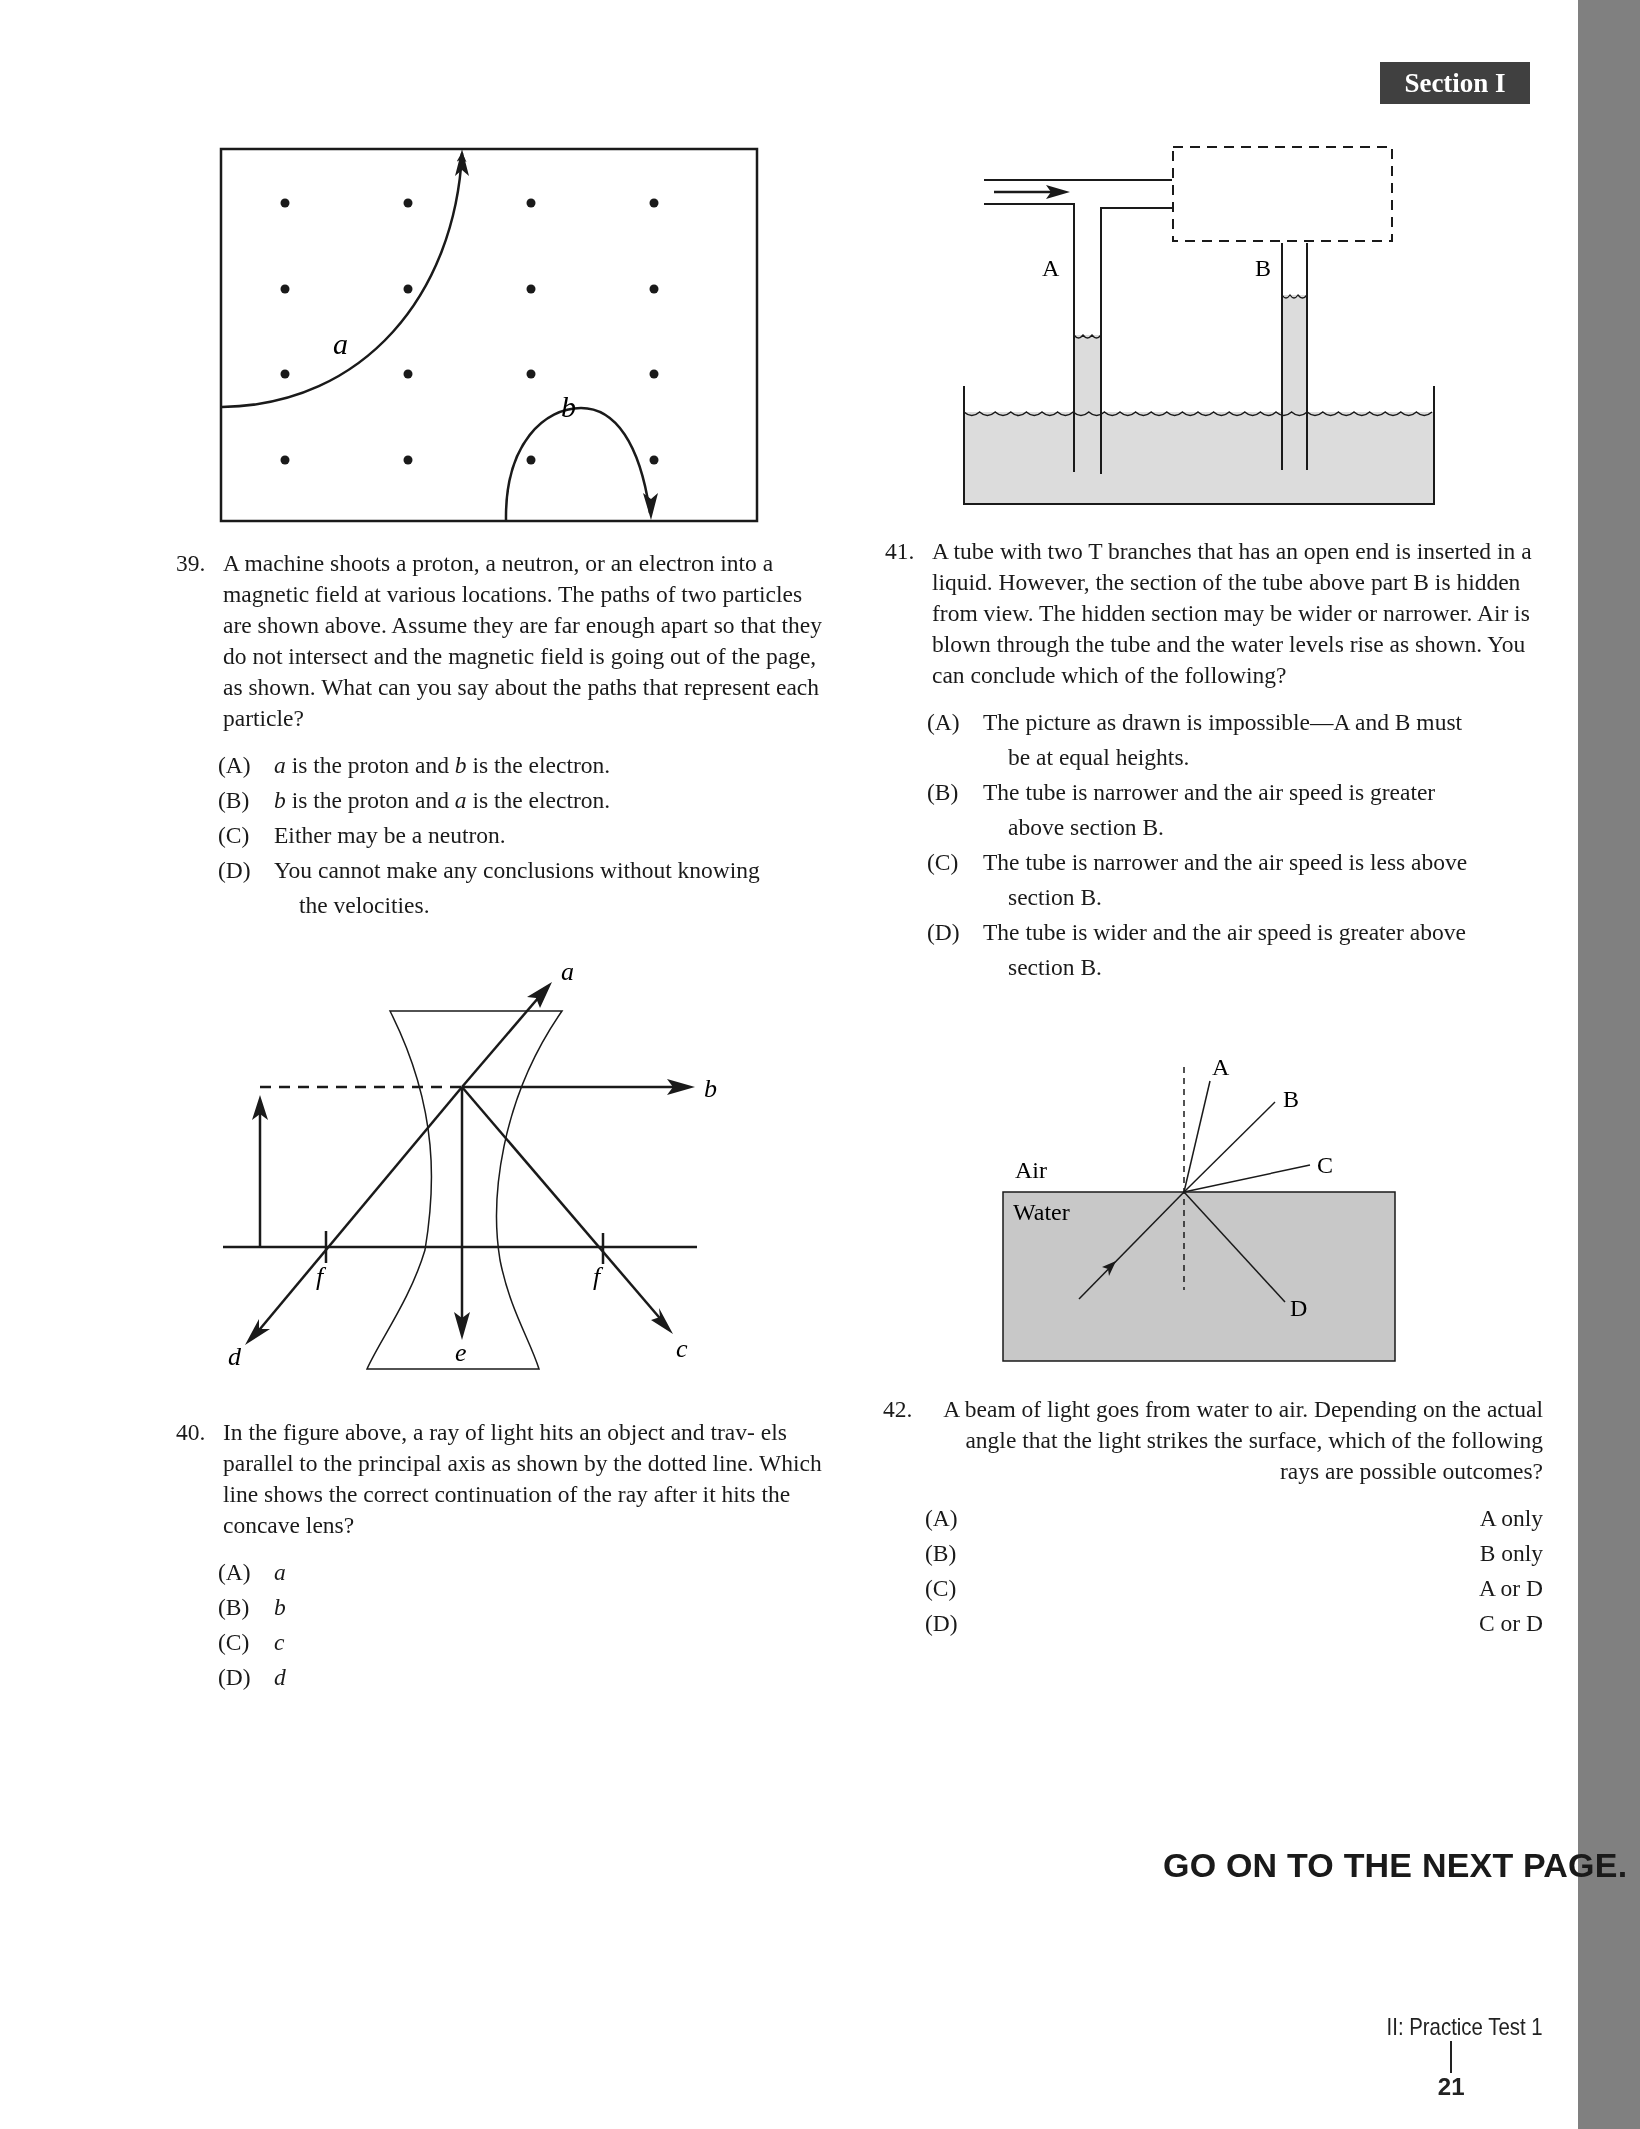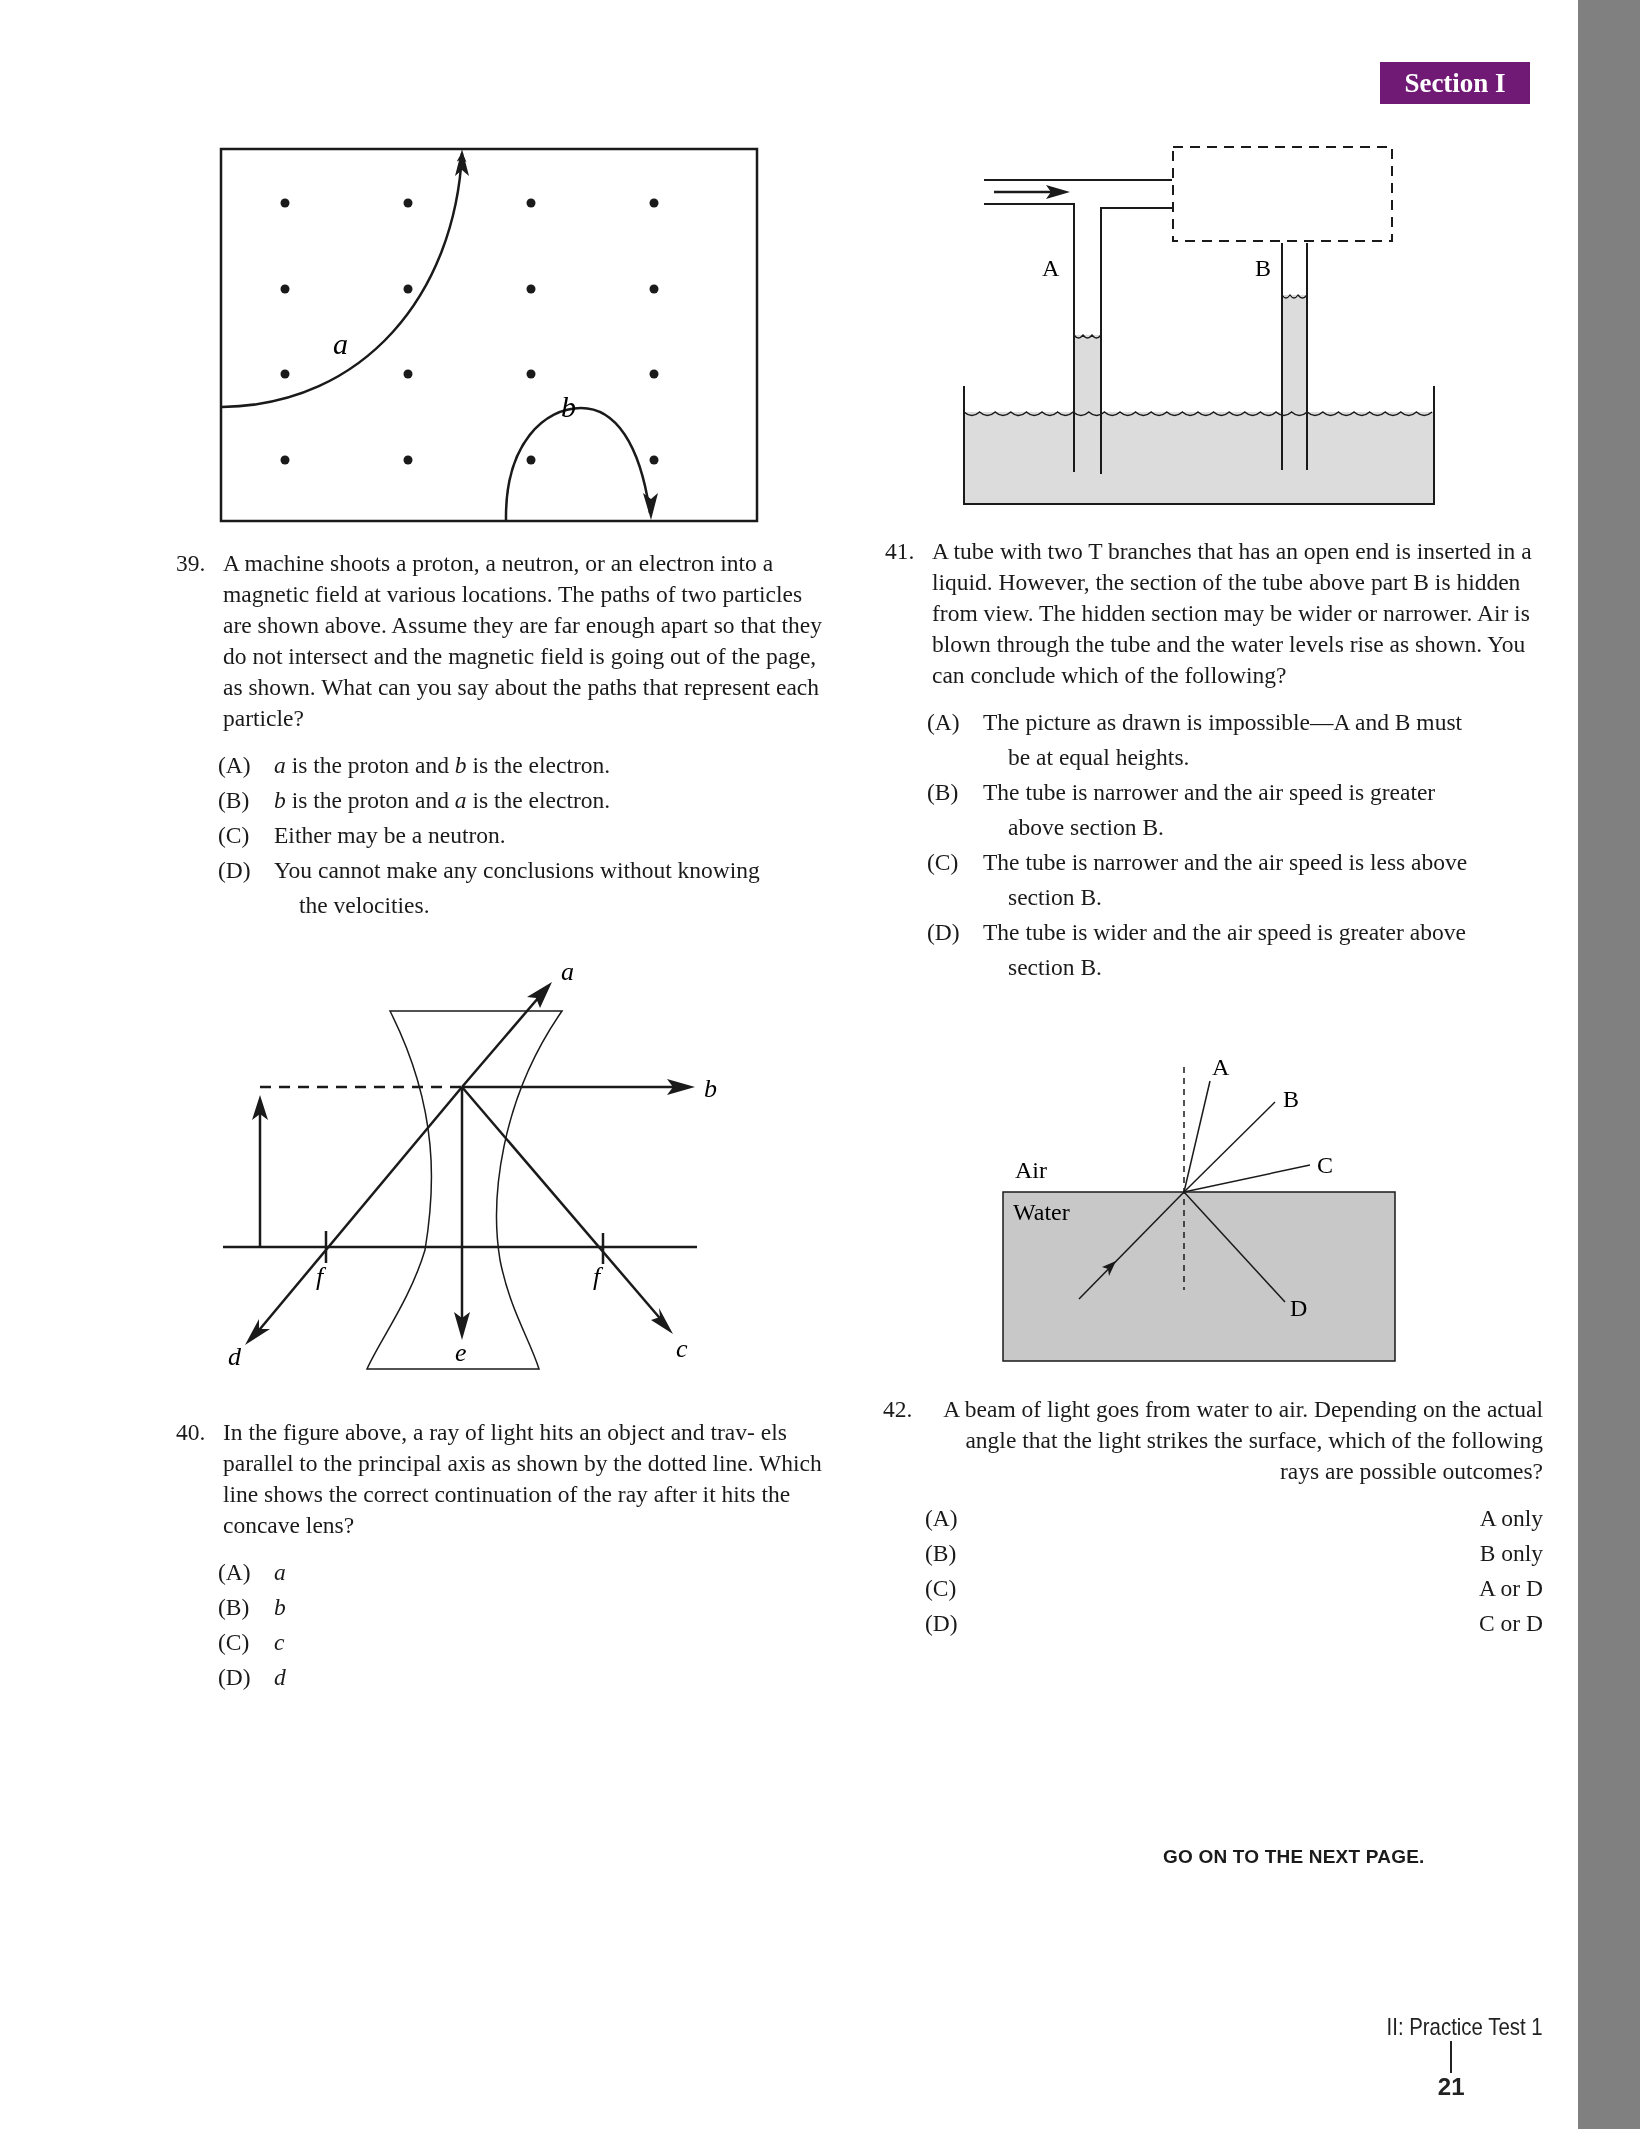--- a/index.html
+++ b/index.html
@@ -1,32 +1,32 @@
 <!DOCTYPE html>
 <html><head>
 <meta charset="utf-8">
 <style>
   html, body { margin:0; padding:0; }
   body { width:1640px; height:2129px; position:relative; background:#ffffff; overflow:hidden;
          font-family:"Liberation Serif", serif; color:#1a1a1a; }
   .side-tab { position:absolute; left:1578px; top:0; width:62px; height:2129px; background:#808080; }
-  .section-badge { position:absolute; left:1380px; top:62px; width:150px; height:42px; background:#701a75;
+  .section-badge { position:absolute; left:1380px; top:62px; width:150px; height:42px; background:#404040;
         color:#fff; font-weight:bold; font-size:27px; display:flex; align-items:center; justify-content:center;
         font-family:"Liberation Serif", serif; }
   .fig { position:absolute; }
   .q { position:absolute; font-size:23.5px; line-height:31px; }
   .q .stem { position:relative; padding-left:47px; }
   .q .num { position:absolute; left:0; top:0; }
   .q .choices { margin-top:14px; padding-left:42px; }
   .q .choice { position:relative; padding-left:56px; line-height:35px; }
   .q .choice .lbl { position:absolute; left:0; top:0; }
   .q .choice .cont { display:block; padding-left:25px; }
   .it { font-style:italic; }
   .go-next { position:absolute; left:1163px; top:1846px; font-family:"Liberation Sans", sans-serif; font-weight:bold;
-       font-size:19px; letter-spacing:0.2px; color:#1a1a1a; }
+       font-size:34px; letter-spacing:0.2px; color:#1a1a1a; }
   .footer { position:absolute; top:2013px; right:97px; font-family:"Liberation Sans", sans-serif; font-size:24px;
        color:#222; display:flex; align-items:center;flex-direction:column; }
   .footer .sep { width:2px; height:32px; background:#222; margin:0 18px; }
   .footer .pg { font-weight:bold;text-align:right; }
   .footer .lbl { font-weight:normal; transform:scaleX(0.85); transform-origin:right; display:inline-block; }
   svg text { font-family:"Liberation Serif", serif; }
 </style>
 </head>
 <body>
 

